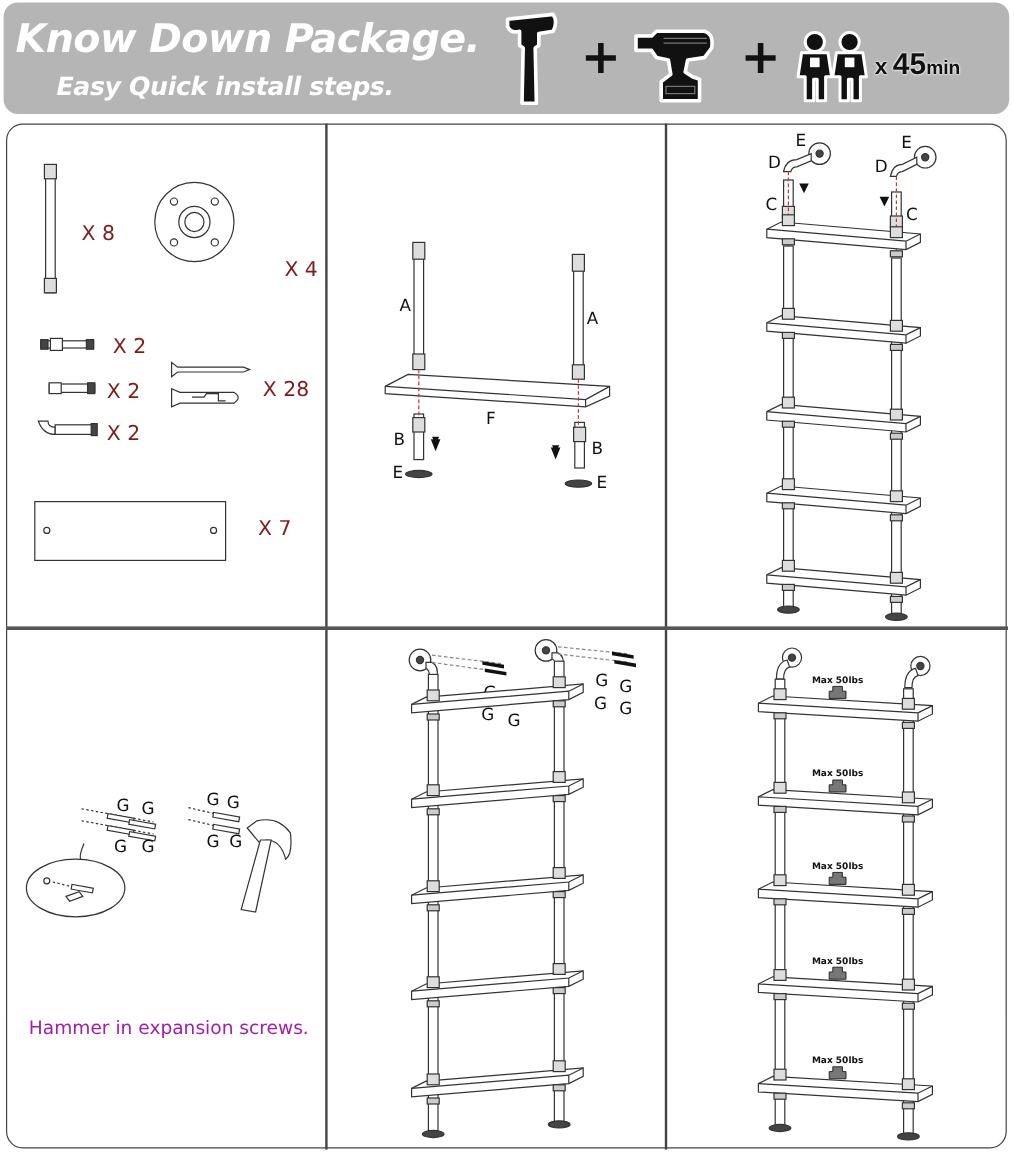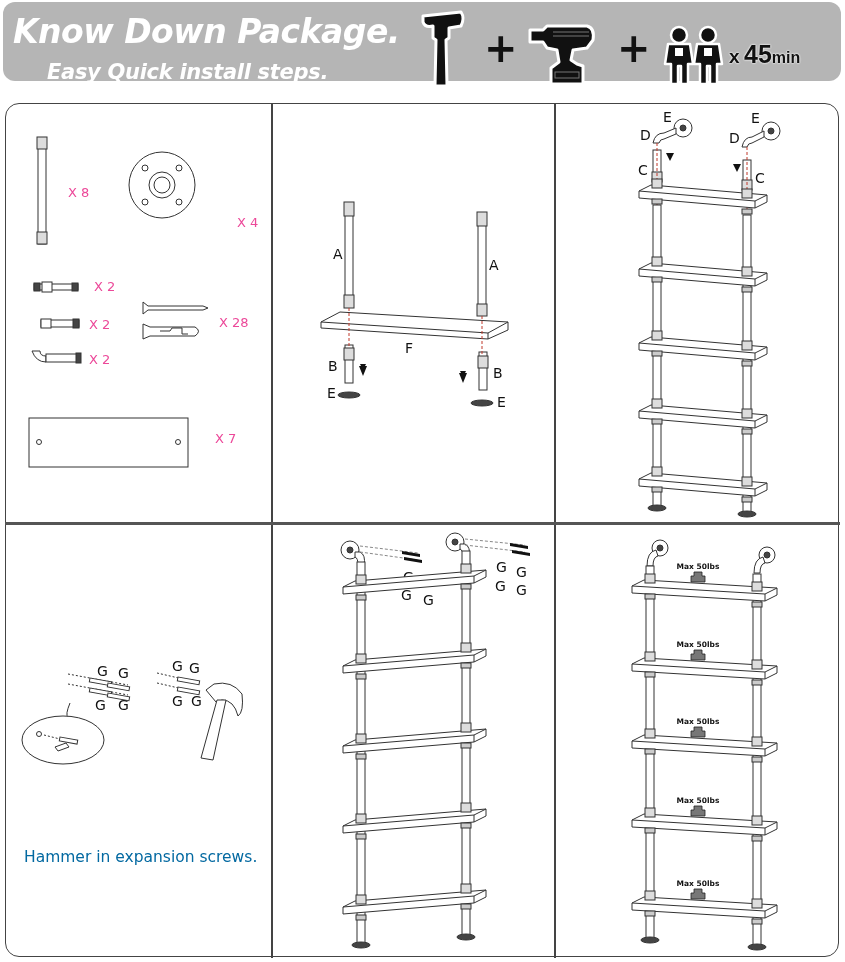--- a/index.html
+++ b/index.html
@@ -1,30 +1,30 @@
 <!DOCTYPE html>
 <html><head>
 <meta charset="utf-8">
 <style>
   html,body{margin:0;padding:0;background:#fff;}
   body{width:845px;height:962px;position:relative;overflow:hidden;font-family:"DejaVu Sans",sans-serif;}
-  .banner{position:absolute;left:3px;top:2px;width:838px;height:79px;background:#b5b5b5;border-radius:12px;}
+  .banner{position:absolute;left:3px;top:2px;width:838px;height:93px;background:#b5b5b5;border-radius:12px;}
   .title{position:absolute;left:10px;top:10px;color:#fff;font-style:italic;font-weight:bold;font-size:33px;letter-spacing:-0.5px;white-space:nowrap;}
   .subtitle{position:absolute;left:44px;top:58px;color:#fff;font-style:italic;font-weight:bold;font-size:21px;letter-spacing:-0.3px;white-space:nowrap;}
   .plus{position:absolute;top:26px;color:#111;font-weight:bold;font-size:40px;line-height:40px;}
   .time{position:absolute;left:726px;top:38px;color:#111;font-family:Liberation Sans, sans-serif;font-weight:bold;white-space:nowrap;text-shadow:0 0 2px #fff,0 0 2px #fff;}
   .time .x{font-size:19px;} .time .n{font-size:25px;} .time .u{font-size:16px;}
   .grid{position:absolute;left:5px;top:103px;width:834px;height:854px;border:1.6px solid #444;border-radius:14px;box-sizing:border-box;}
   .vline{position:absolute;width:1.6px;background:#444;top:103px;height:855px;}
   .hline{position:absolute;height:2.5px;background:#555;left:5px;width:835px;top:522px;}
   .panel{position:absolute;}
   svg{position:absolute;left:0;top:0;overflow:visible;}
-  .qty{position:absolute;font-size:13px;color:#ec4899;white-space:nowrap;}
+  .qty{position:absolute;font-size:17px;color:#7f1d1d;white-space:nowrap;}
   .lbl{font-family:"DejaVu Sans",sans-serif;font-size:14px;fill:#111;}
-  .caption{position:absolute;left:24px;top:848px;font-size:15.5px;color:#0369a1;white-space:nowrap;}
+  .caption{position:absolute;left:24px;top:848px;font-size:15.5px;color:#a21caf;white-space:nowrap;}
   .maxlbl{font-family:"DejaVu Sans",sans-serif;font-size:7.5px;fill:#111;font-weight:bold;}
 </style>
 </head>
 <body>
 
 <div class="banner">
   <div class="title">Know Down Package.</div>
   <div class="subtitle">Easy Quick install steps.</div>
 
   <svg width="845" height="95">

